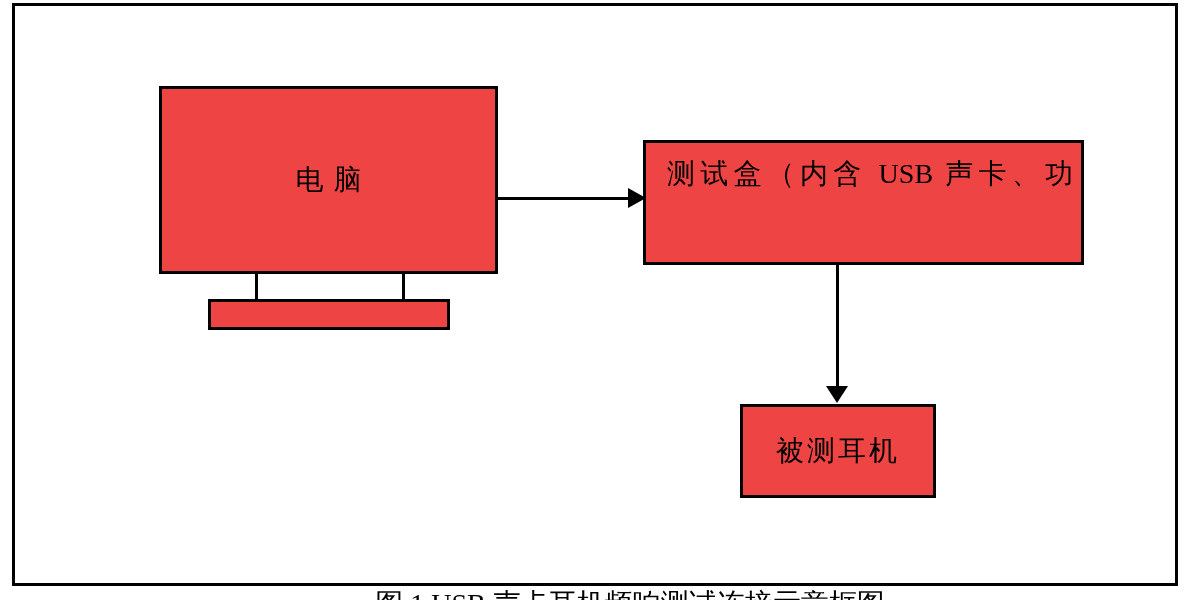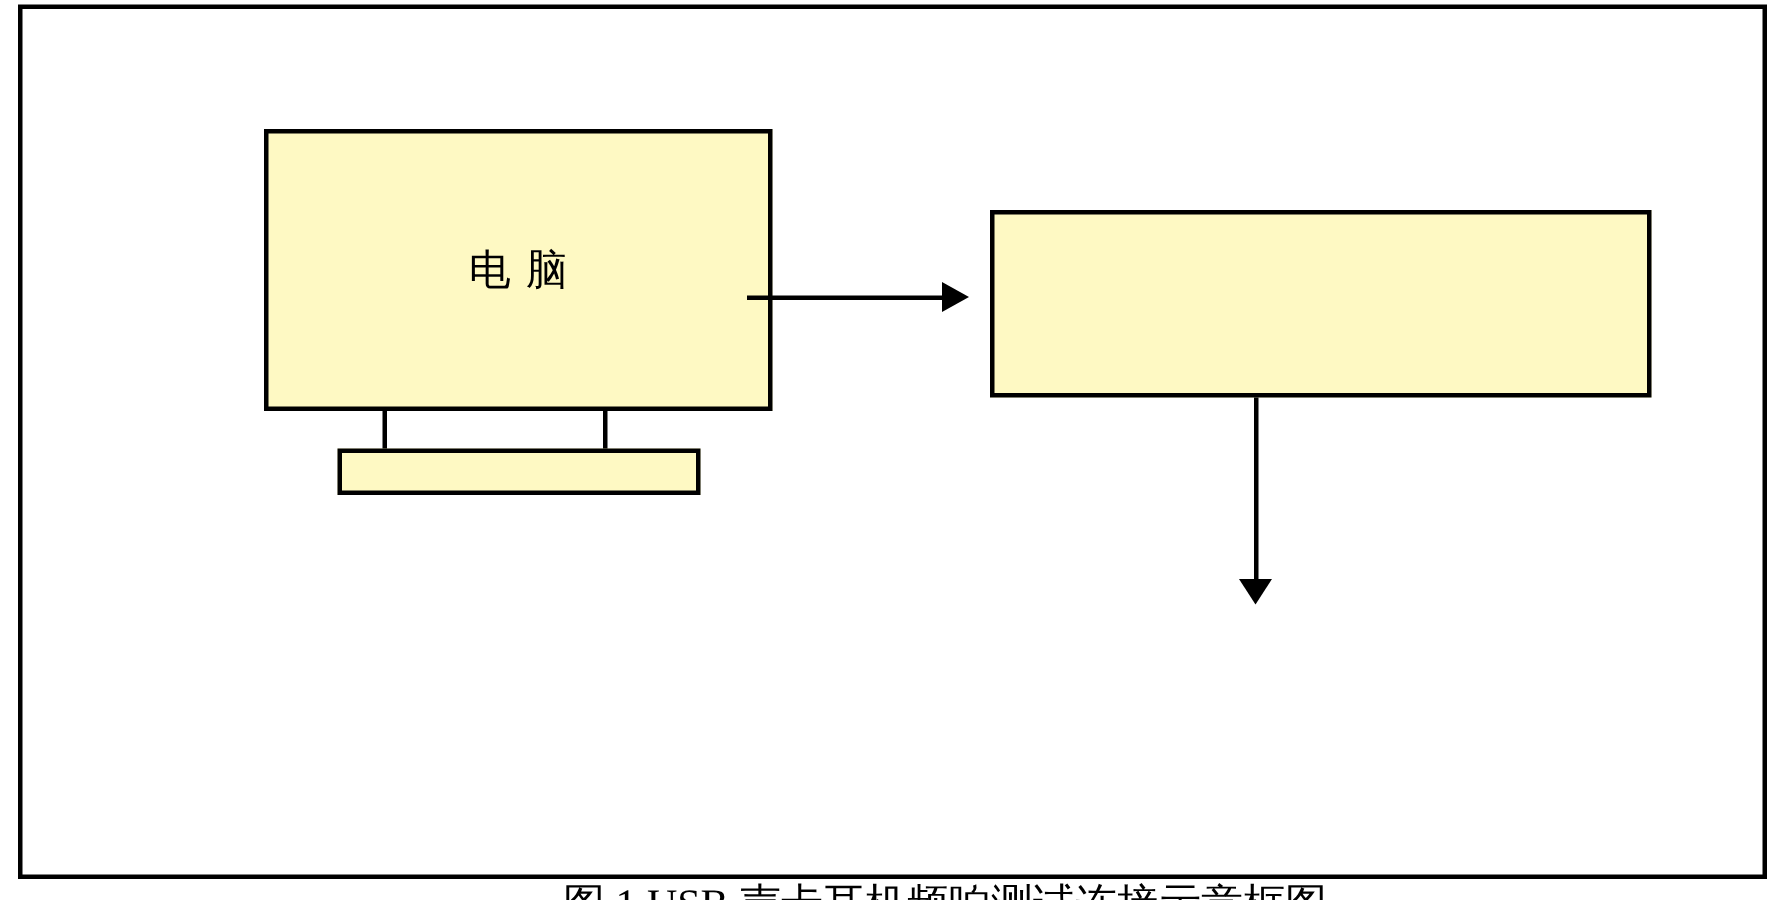--- a/index.html
+++ b/index.html
@@ -20,22 +20,21 @@
     position: absolute;
     left: 12px; top: 3px;
     width: 1166px; height: 583px;
     border: 3px solid #000000;
     box-sizing: border-box;
   }
   .box {
     position: absolute;
     border: 3px solid #000000;
     box-sizing: border-box;
-    background: #fef9c3;
-    margin-left: 17px;
+    background: #ef4444;
   }
   .monitor-box {
     left: 159px; top: 86px;
     width: 339px; height: 188px;
     display: flex; align-items: center; justify-content: center;
   }
   .monitor-label {
     font-size: 28px;
     letter-spacing: 10px;
     margin-left: 10px; 
@@ -124,21 +123,25 @@
   <div class="box monitor-box">
     <span class="monitor-label">电脑</span>
   </div>
   <div class="stand-neck"></div>
   <div class="box stand-base"></div>
 
   <div class="h-arrow-shaft"></div>
   <div class="h-arrow-head"></div>
 
   <div class="box test-box">
+    <div class="tline1">测试盒（内含 USB 声卡、功</div>
   </div>
 
   <div class="v-arrow-shaft"></div>
   <div class="v-arrow-head"></div>
 
+  <div class="box headphone-box">
+    <span class="headphone-label">被测耳机</span>
+  </div>
 
   <div class="caption">图 1 USB 声卡耳机频响测试连接示意框图</div>
 
 </div>
 
 </body></html>

